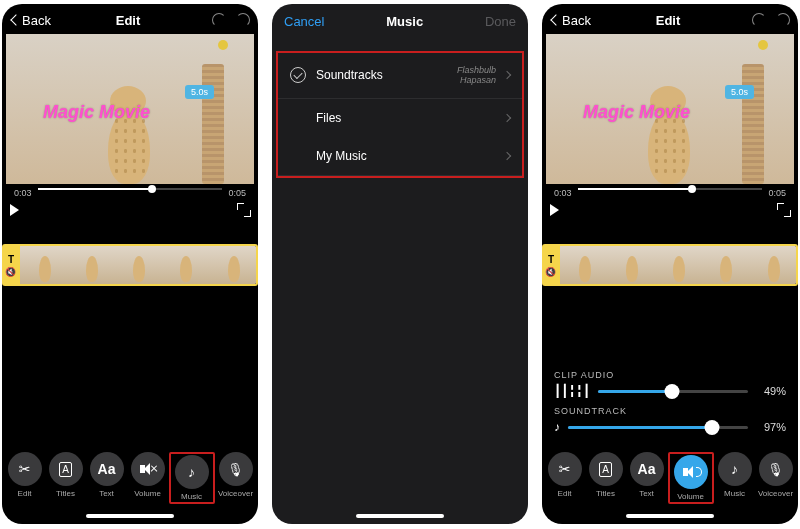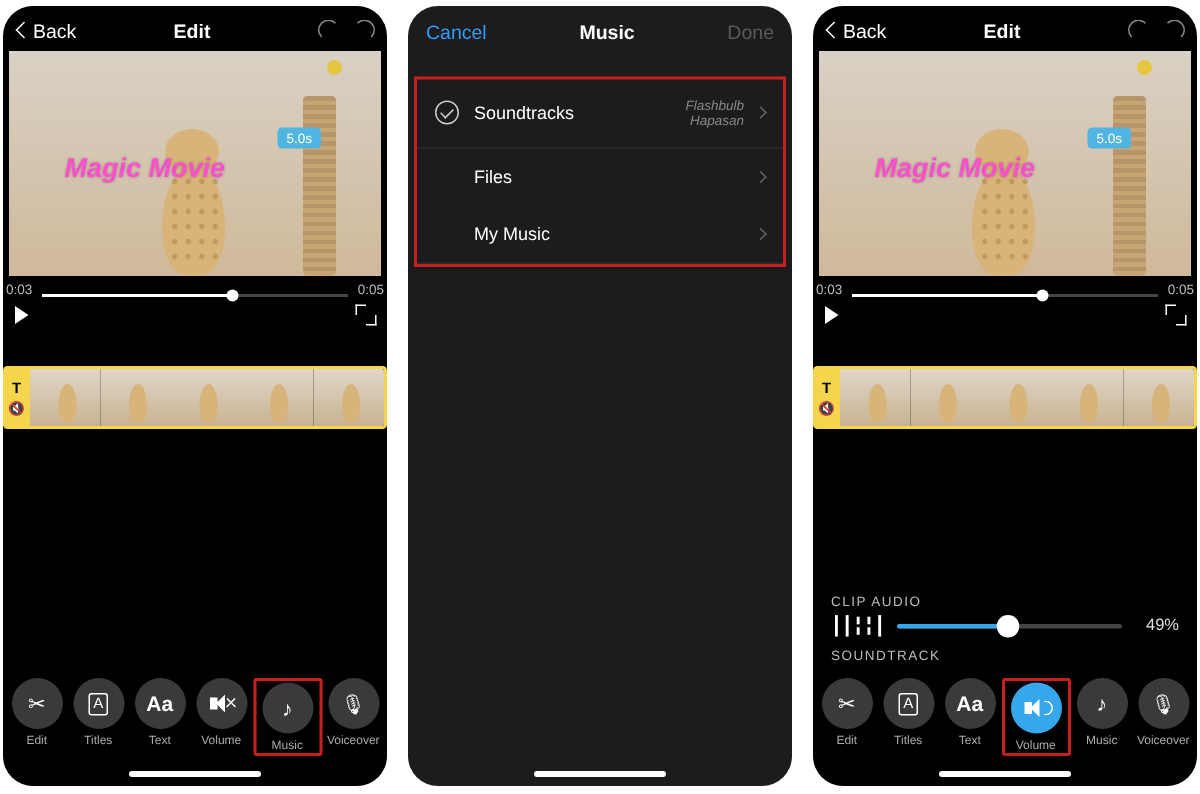--- a/index.html
+++ b/index.html
@@ -67,22 +67,22 @@
     background: radial-gradient(#b0884a 1.5px, transparent 2px);
     background-size: 9px 10px; opacity:.6; }
   .post { position:absolute; right:30px; bottom:0; width:22px;height:120px; background:repeating-linear-gradient(0deg,#c8a574 0 3px,#b8946a 3px 6px); border-radius:3px;}
   .toy { position:absolute; right:26px; top:6px; width:10px;height:10px; background:#e4c640; border-radius:50%; }
   .dur-chip {
     position:absolute; right:40px; top:16px;
     background:#50b5e3; color:#fff; font-size:9px;
     padding:2px 6px; border-radius:3px;margin-top:35px;
   }
   .timebar {
-    display:flex; align-items:flex-end; gap:6px;
-    padding: 2px 2px; font-size:9px; color:#bbb;
+    display:flex; align-items:flex-start; gap:6px;
+    padding: 2px 12px; font-size:9px; color:#bbb;
   }
   .track { flex:1; height:2px; background:#444; position:relative; }
   .track .fill { position:absolute;left:0;top:0;height:100%;background:#fff; }
   .track .knob { position:absolute; top:-3px; width:8px;height:8px;background:#fff;border-radius:50%; transform:translateX(-50%);}
   .playrow { display:flex;justify-content:space-between;align-items:center;padding:4px 8px 6px; }
   .play-tri { width:0;height:0;border-left:9px solid #fff;border-top:6px solid transparent;border-bottom:6px solid transparent;}
   .expand { width:12px;height:12px; position:relative;}
   .expand::before,.expand::after{content:"";position:absolute;width:6px;height:6px;border:1.3px solid #fff;}
   .expand::before{top:-1px;left:-1px;border-right:none;border-bottom:none;}
   .expand::after{bottom:-1px;right:-1px;border-left:none;border-top:none;}
@@ -342,20 +342,28 @@
     <div class="sl-label">CLIP AUDIO</div>
     <div class="sl-row">
       <span class="wave-ico">┃┃╏╏┃</span>
       <div class="sl-track">
         <div class="sl-fill" style="width:49%"></div>
         <div class="sl-knob" style="left:49%"></div>
       </div>
       <span class="sl-pct">49%</span>
     </div>
     <div class="sl-label">SOUNDTRACK</div>
+    <div class="sl-row" style="margin-bottom:8px">
+      <span class="note-ico i-note"></span>
+      <div class="sl-track">
+        <div class="sl-fill" style="width:80%"></div>
+        <div class="sl-knob" style="left:80%"></div>
+      </div>
+      <span class="sl-pct">97%</span>
+    </div>
   </div>
   <div class="toolbar">
     <div class="tool">
         <div class="circ">
           <span class="i-scissors"></span>
         </div>
         <span class="lbl">Edit</span>
       </div>
     <div class="tool">
         <div class="circ">

